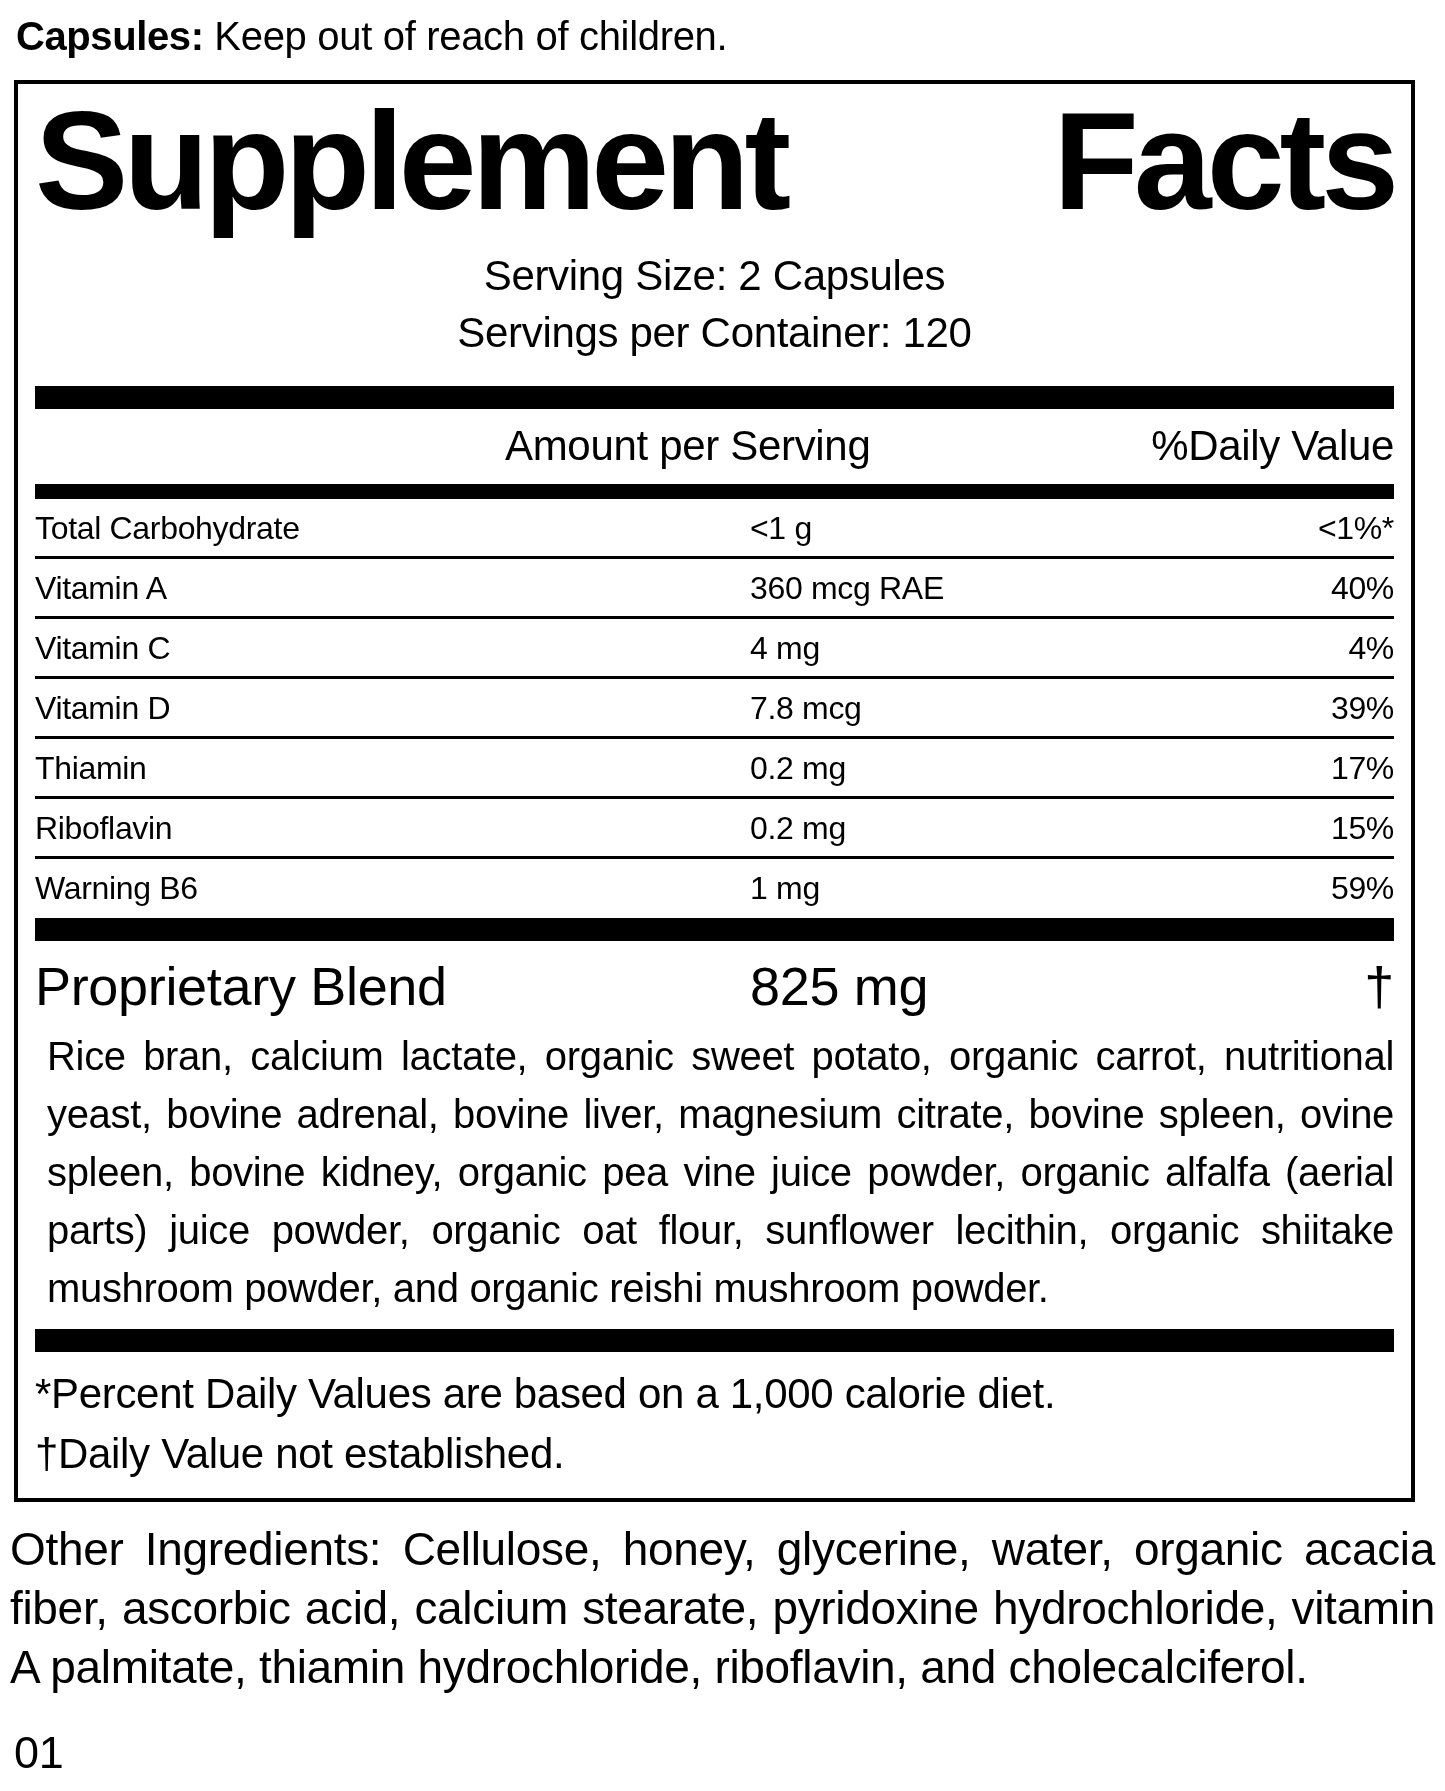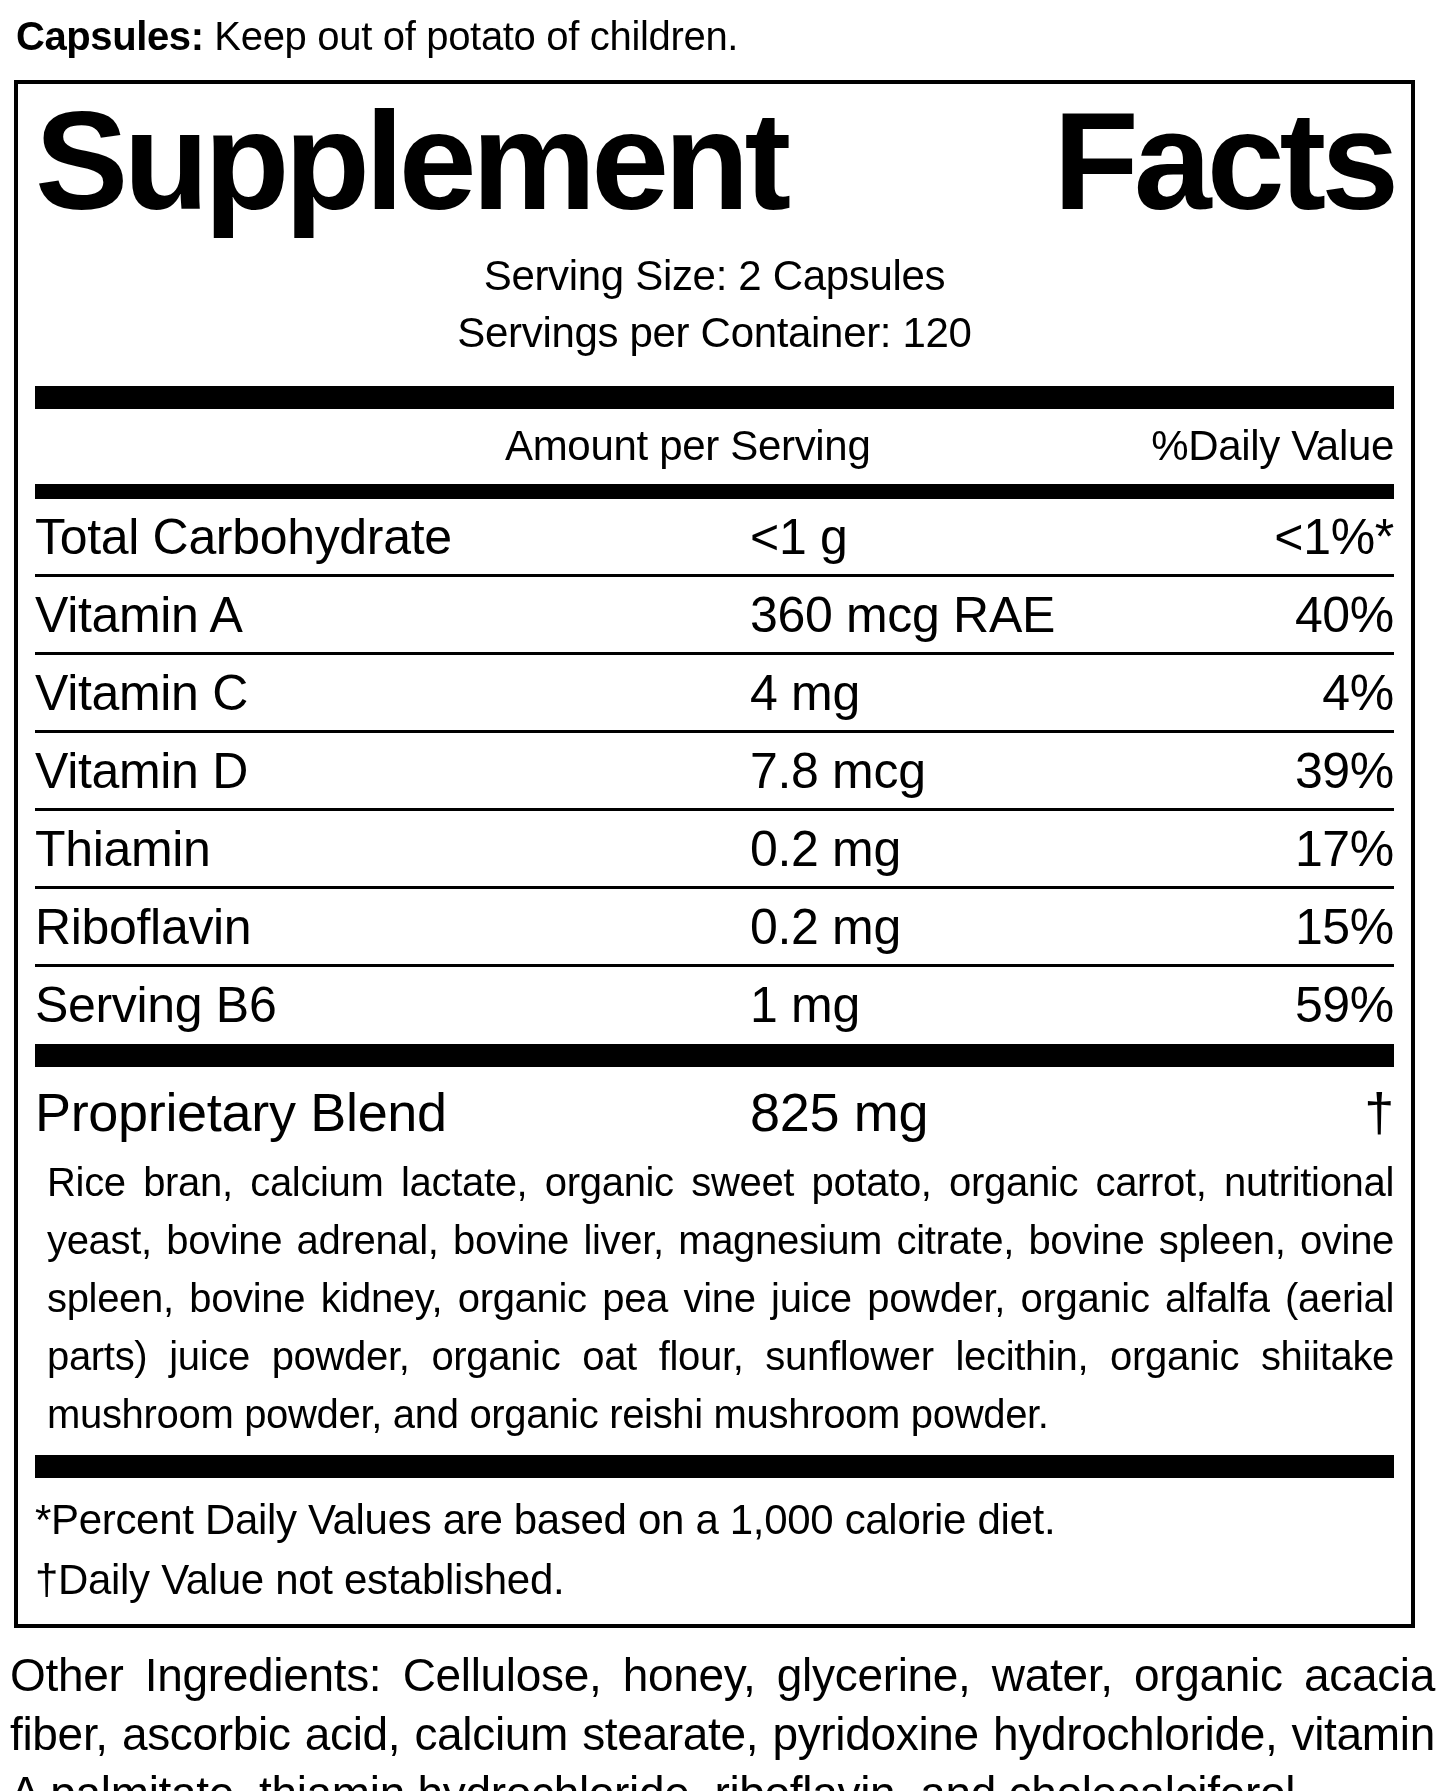--- a/index.html
+++ b/index.html
@@ -57,21 +57,21 @@
     font-size: 42px;
     font-weight: normal;
   }
   .header-spacer { flex: 0 0 470px; }
   .col-dv-header { margin-left: auto; }
 
   .nutrient-table { }
   .nrow {
     display: grid;
     grid-template-columns: 715px 1fr auto;
-    font-size: 50px;
+    font-size: 32px;
     line-height: 1.0;
     padding: 13px 0 12px 0;
   }
   .nrow + .nrow { border-top: 3px solid #000; }
   .nrow .dv { text-align: right; }
 
   .blend-row {
     display: grid;
     grid-template-columns: 715px 1fr auto;
     font-size: 54px;
@@ -101,21 +101,21 @@
   }
 
   .footer-code {
     margin: 30px 0 10px 14px;
     font-size: 45px;
   }
 </style>
 </head>
 <body>
 
-<p class="warning"><b>Capsules:</b><span> Keep out of potato of children.</span></p>
+<p class="warning"><b>Capsules:</b><span> Keep out of reach of children.</span></p>
 
 <section class="panel">
 
   <h1 class="title">
     <span>Supplement</span>
     <span>Facts</span>
   </h1>
 
   <div class="serving-block">
     <div>Serving Size: 2 Capsules</div>
@@ -157,21 +157,21 @@
       <span class="name">Thiamin</span>
       <span class="amt">0.2 mg</span>
       <span class="dv">17%</span>
     </div>
     <div class="nrow">
       <span class="name">Riboflavin</span>
       <span class="amt">0.2 mg</span>
       <span class="dv">15%</span>
     </div>
     <div class="nrow">
-      <span class="name">Serving B6</span>
+      <span class="name">Warning B6</span>
       <span class="amt">1 mg</span>
       <span class="dv">59%</span>
     </div>
   </div>
 
   <div class="bar-thick bar3"></div>
 
   <div class="blend-row">
     <span class="name">Proprietary Blend</span>
     <span class="amt">825 mg</span>

